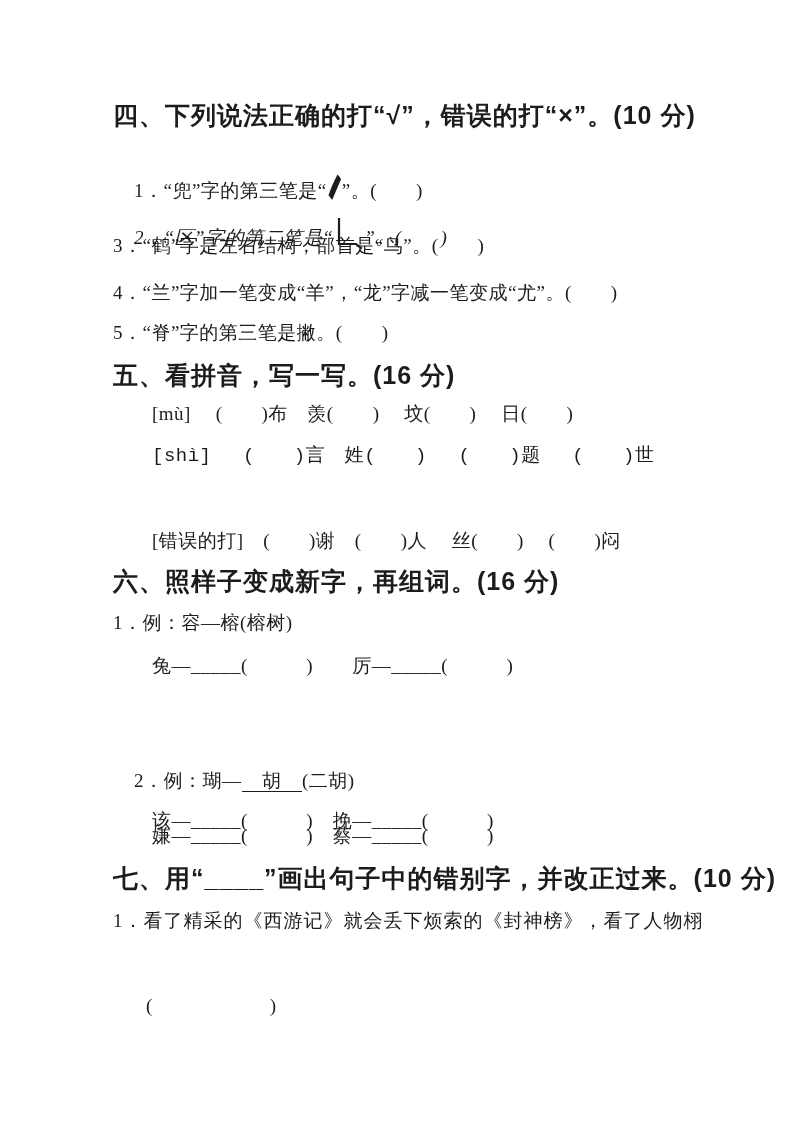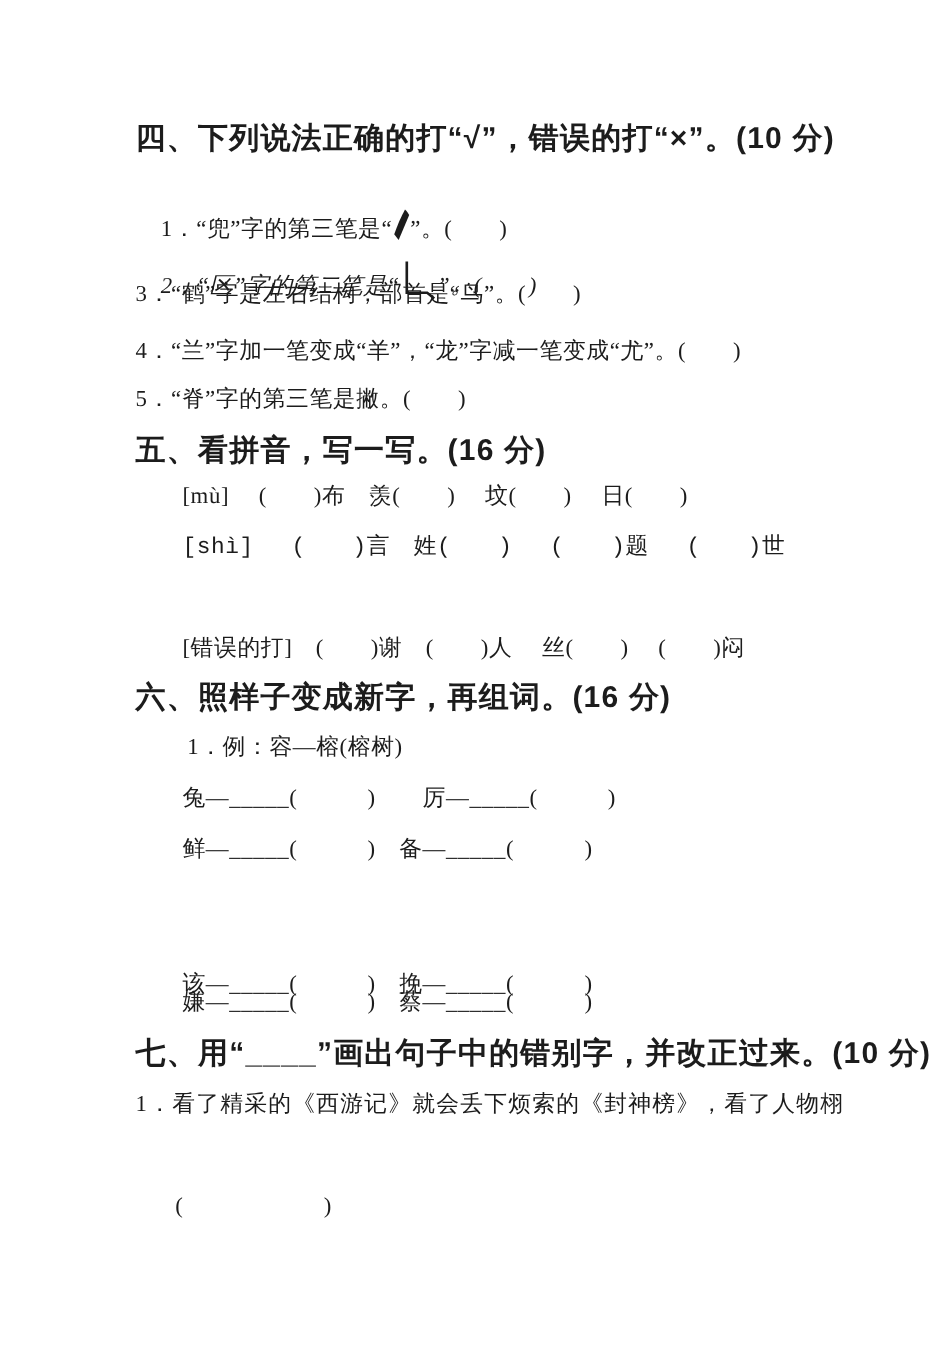--- a/index.html
+++ b/index.html
@@ -69,24 +69,26 @@
   <div class="line" style="top:318px;text-align:center;">5．“脊”字的第三笔是撇。(　　)</div>
 
   <div class="line section-header" style="top:360px;">五、看拼音，写一写。(16 分)</div>
 
   <div class="line indent" style="top:399px;">[mù]　 (　　)布　羡(　　)　 坟(　　)　 日(　　)</div>
   <div class="line indent" style="top:441px;font-family:Liberation Mono, monospace;">[shì]　 (　　)言　姓(　　)　 (　　)题　 (　　)世</div>
   <div class="line indent" style="top:526px;">[错误的打]　(　　)谢　(　　)人　 丝(　　)　 (　　)闷</div>
 
   <div class="line section-header" style="top:566px;">六、照样子变成新字，再组词。(16 分)</div>
 
-  <div class="line" style="top:608px;margin-left:43px;">1．例：容—榕(榕树)</div>
+  <div class="line" style="top:608px;">1．例：容—榕(榕树)</div>
   <div class="line indent" style="top:651px;">兔—_____(　　　)　　厉—_____(　　　)</div>
-  <div class="line indent" style="top:693px;">鲜—_____(　　　)　备—_____(　　　)</div>
 
+  <div class="line" style="top:736px;">
+    <span class="seg">2．例：瑚—</span><span class="seg blank-filled">　胡　</span><span class="seg">(二胡)</span>
+  </div>
 
   <div class="line indent" style="top:806px;">该—_____(　　　)　挽—_____(　　　)</div>
   <div class="line indent" style="top:821px;">嫌—_____(　　　)　蔡—_____(　　　)</div>
 
   <div class="line section-header" style="top:863px;">七、用“____”画出句子中的错别字，并改正过来。(10 分)</div>
 
   <div class="line spaced1" style="top:906px;">1．看了精采的《西游记》就会丢下烦索的《封神榜》，看了人物栩</div>
   <div class="line indent3" style="top:991px;">(　　　　　　)</div>
 
 </div>

